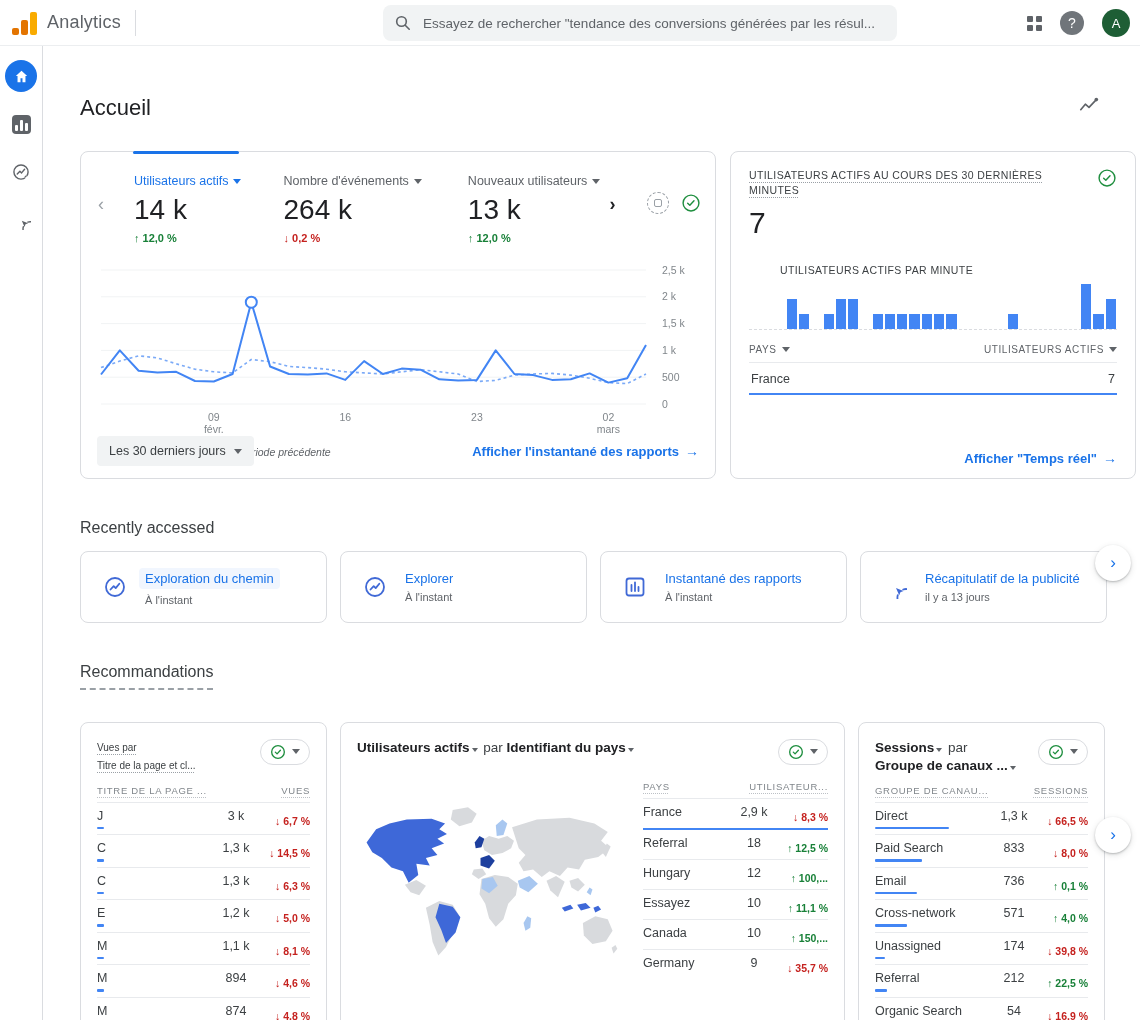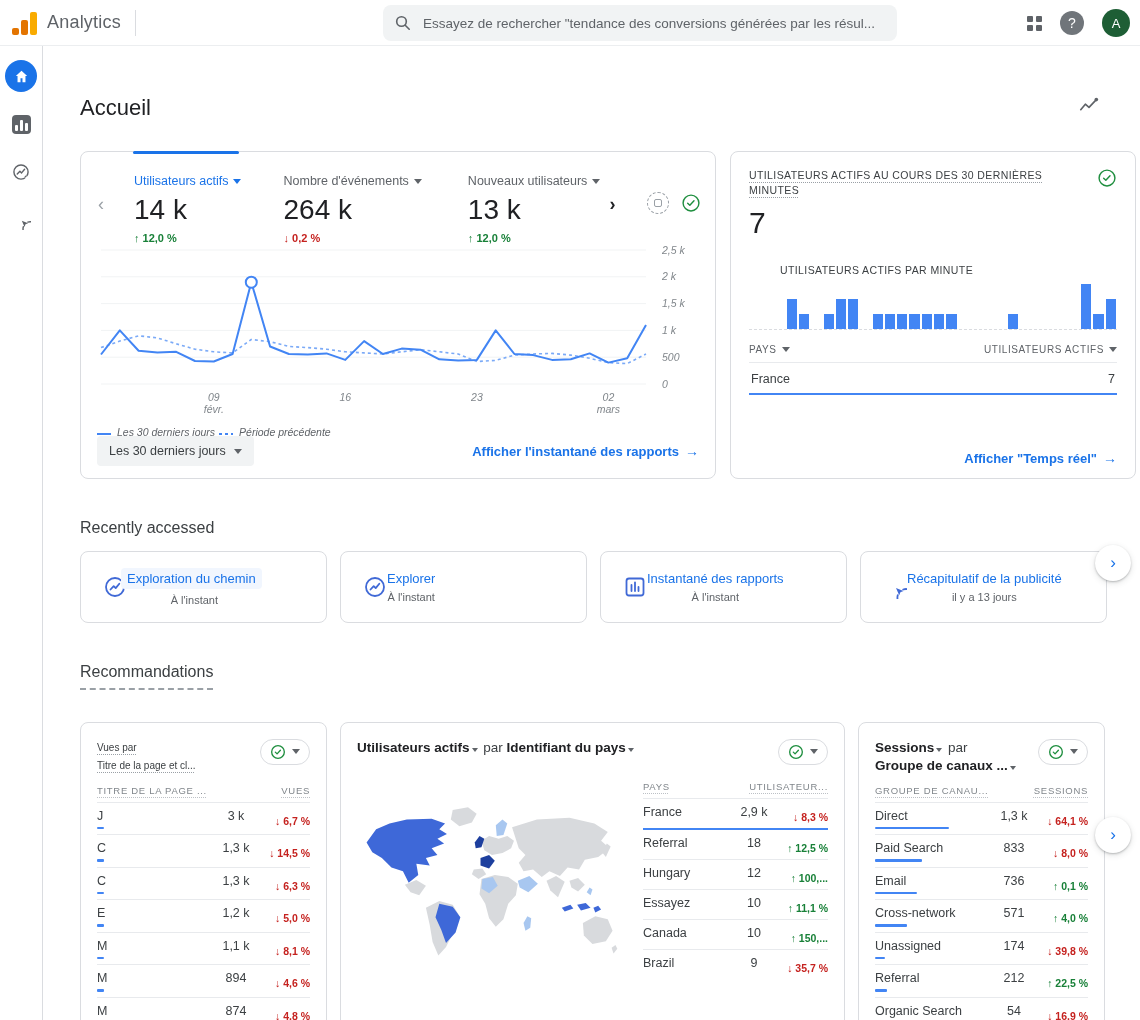--- a/index.html
+++ b/index.html
@@ -59,21 +59,21 @@
   .metric.active .metric-label{color:var(--accent);}
   .metric-value{font-size:28px;color:var(--txtdark);margin-top:6px;}
   .delta{font-size:11px;font-weight:bold;margin-top:6px;}
   .delta.up{color:var(--green);}
   .delta.down{color:var(--red);}
   .caret{width:0;height:0;border-left:4px solid transparent;border-right:4px solid transparent;border-top:5px solid currentColor;display:inline-block;}
   .status-icons{margin-left:auto;display:flex;align-items:center;gap:12px;margin-top:18px;}
   .anomaly{width:22px;height:22px;border:1.5px dashed #9aa0a6;border-radius:50%;display:flex;align-items:center;justify-content:center;cursor:pointer;}
   .anomaly i{width:8px;height:8px;border:1.5px solid #9aa0a6;border-radius:2px;display:block;}
 
-  .trend-wrap{margin:0 8px 0 12px;font-style:italic;}
+  .trend-wrap{margin:20px 8px 0 12px;}
   svg .grid{stroke:var(--grid);stroke-width:1;}
   svg .line-solid{fill:none;stroke:var(--chart);stroke-width:2;stroke-linejoin:round;}
   svg .line-dashed{fill:none;stroke:var(--chartlight);stroke-width:1.6;stroke-dasharray:3 3;stroke-linejoin:round;}
   svg .marker{fill:#fff;stroke:var(--chart);stroke-width:2;}
   svg .ytick{font-size:10.5px;fill:var(--txtfaint);font-family:"Liberation Sans",sans-serif;}
   svg .xtick{font-size:10.5px;fill:var(--txtfaint);text-anchor:middle;font-family:"Liberation Sans",sans-serif;}
   .legend{display:flex;gap:4px;margin:2px 0 0 16px;font-size:10.5px;color:var(--txtdim);align-items:center;font-style:italic;}
   .legend .sw{width:14px;height:2px;background:var(--chart);display:inline-block;margin-right:6px;vertical-align:middle;}
   .legend .sw.dash{background:repeating-linear-gradient(90deg,var(--chart) 0 3px,transparent 3px 6px);}
   .ov-footer{position:absolute;left:16px;right:16px;bottom:12px;display:flex;align-items:center;justify-content:space-between;}
@@ -93,21 +93,21 @@
   .rt-table-head span{display:flex;align-items:center;gap:5px;cursor:pointer;}
   .rt-row{display:flex;justify-content:space-between;font-size:12.5px;color:var(--txt);padding:9px 2px 7px 2px;border-bottom:2px solid var(--chart);}
   .rt-footer{position:absolute;right:18px;bottom:12px;}
 
   
   .section-head{font-size:16px;font-weight:500;color:var(--txt);margin-top:40px;}
   .section-head.dashed{display:inline-block;border-bottom:2px dashed #9aa0a6;padding-bottom:7px;}
   .recent-row{display:flex;gap:13px;margin-top:14px;}
   .recent-card{width:247px;height:72px;display:flex;align-items:center;padding:0 14px 0 22px;cursor:pointer;}
   .recent-ic{width:24px;height:24px;flex:none;display:flex;align-items:center;justify-content:center;}
-  .recent-txt{min-width:0;text-align:center;}
+  .recent-txt{margin-left:18px;min-width:0;}
   .recent-label{font-size:13px;font-weight:500;color:var(--accent);white-space:nowrap;overflow:hidden;text-overflow:ellipsis;}
   .recent-label.hl{background:#f1f6fe;border-radius:4px;padding:3px 6px;margin-left:-6px;}
   .recent-time{font-size:11px;color:var(--txtdim);margin-top:5px;}
 
   .float-next{position:absolute;width:36px;height:36px;border-radius:50%;background:#fff;box-shadow:0 1px 2px rgba(60,64,67,.3),0 2px 6px rgba(60,64,67,.15);border:none;color:var(--accent);font-size:17px;display:flex;align-items:center;justify-content:center;cursor:pointer;z-index:6;}
 
   
   .reco-row{display:flex;gap:13px;margin-top:18px;}
   .reco-card{height:324px;padding:16px 16px 14px 16px;}
   .w-sm{width:247px;}
@@ -550,21 +550,21 @@
               <span class="t-label">Essayez</span>
               <span class="t-val">10</span>
               <span class="t-delta delta up">↑ 11,1 %</span>
             </div>
           <div class="t-row">
               <span class="t-label">Canada</span>
               <span class="t-val">10</span>
               <span class="t-delta delta up">↑ 150,...</span>
             </div>
           <div class="t-row" style="border-bottom:none">
-              <span class="t-label">Brazil</span>
+              <span class="t-label">Germany</span>
               <span class="t-val">9</span>
               <span class="t-delta delta down">↓ 35,7 %</span>
             </div>
         </div>
       </div>
       <div class="card-footer">
         <span class="footer-range">
             <span>Les 7 derniers jours</span>
           </span>
         <span class="link">
@@ -589,21 +589,21 @@
           <span class="caret" style="color:#5f6368"></span>
         </span>
       </div>
       <div class="tbl-head">
         <span class="dot-u">GROUPE DE CANAU...</span>
         <span class="dot-u">SESSIONS</span>
       </div>
       <div class="t-row">
           <span class="t-label"><span>Direct</span><span class="vbar" style="width: 74px;"></span></span>
           <span class="t-val">1,3 k</span>
-          <span class="t-delta delta down">↓ 64,1 %</span>
+          <span class="t-delta delta down">↓ 66,5 %</span>
         </div>
       <div class="t-row">
           <span class="t-label"><span>Paid Search</span><span class="vbar" style="width: 47px;"></span></span>
           <span class="t-val">833</span>
           <span class="t-delta delta down">↓ 8,0 %</span>
         </div>
       <div class="t-row">
           <span class="t-label"><span>Email</span><span class="vbar" style="width: 42px;"></span></span>
           <span class="t-val">736</span>
           <span class="t-delta delta up">↑ 0,1 %</span>

